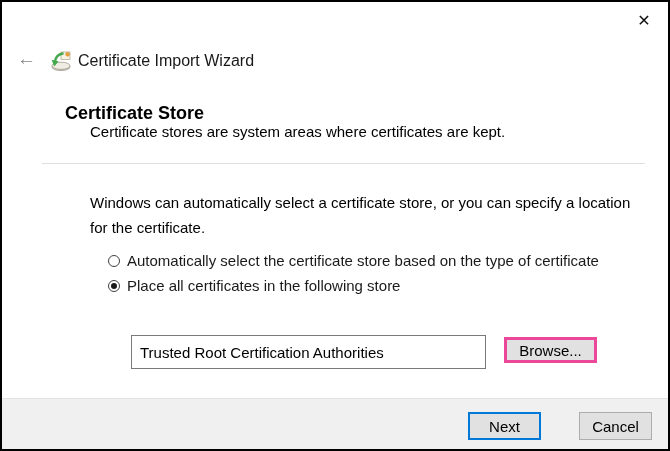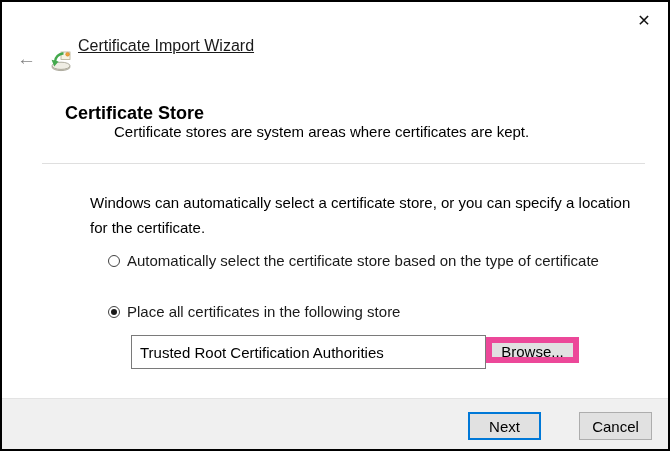--- a/index.html
+++ b/index.html
@@ -49,45 +49,43 @@
     position: absolute;
     left: 48px;
     top: 48px;
     width: 22px;
     height: 22px;
   }
 
   .wizard-title {
     position: absolute;
     left: 76px;
-    top: 35px;
+    top: 50px;
     font-size: 16px;
     color: #191919;
     white-space: nowrap;
-    text-decoration: underline;
   }
 
   .page-heading {
     position: absolute;
     left: 63px;
     top: 101px;
     font-size: 18px;
     font-weight: bold;
     color: #000000;
     white-space: nowrap;
   }
 
   .page-subtitle {
     position: absolute;
     left: 88px;
     top: 121px;
     font-size: 15px;
     color: #000000;
     white-space: nowrap;
-    margin-left: 24px;
   }
 
   .divider {
     position: absolute;
     left: 40px;
     right: 23px;
     top: 161px;
     height: 1px;
     background: #dfdfdf;
   }
@@ -106,21 +104,21 @@
     position: absolute;
     left: 106px;
     display: flex;
     align-items: center;
     gap: 7px;
     cursor: pointer;
     white-space: nowrap;
     font-size: 15px;
   }
   .radio-row.row-0 { top: 250px; }
-  .radio-row.row-1 { top: 301px; }
+  .radio-row.row-1 { top: 275px; }
 
   .radio-circle {
     width: 12px;
     height: 12px;
     border: 1px solid #424242;
     border-radius: 50%;
     background: #ffffff;
     display: inline-flex;
     align-items: center;
     justify-content: center;
@@ -151,26 +149,26 @@
     border: 1px solid #7a7a7a;
     background: #ffffff;
     padding: 16px 8px;
     font-family: "Liberation Sans", sans-serif;
     font-size: 15px;
     color: #000000;
   }
 
   .browse-btn {
     position: absolute;
-    left: 484px;
+    left: 502px;
     top: 335px;
     width: 93px;
     height: 26px;
     background: #e1e1e1;
-    border: 6px solid #ec4899;
+    border: 3px solid #ec4899;
     font-family: "Liberation Sans", sans-serif;
     font-size: 15px;
     color: #000000;
     cursor: pointer;
   }
 
   .footer {
     position: absolute;
     left: 0;
     right: 0;

